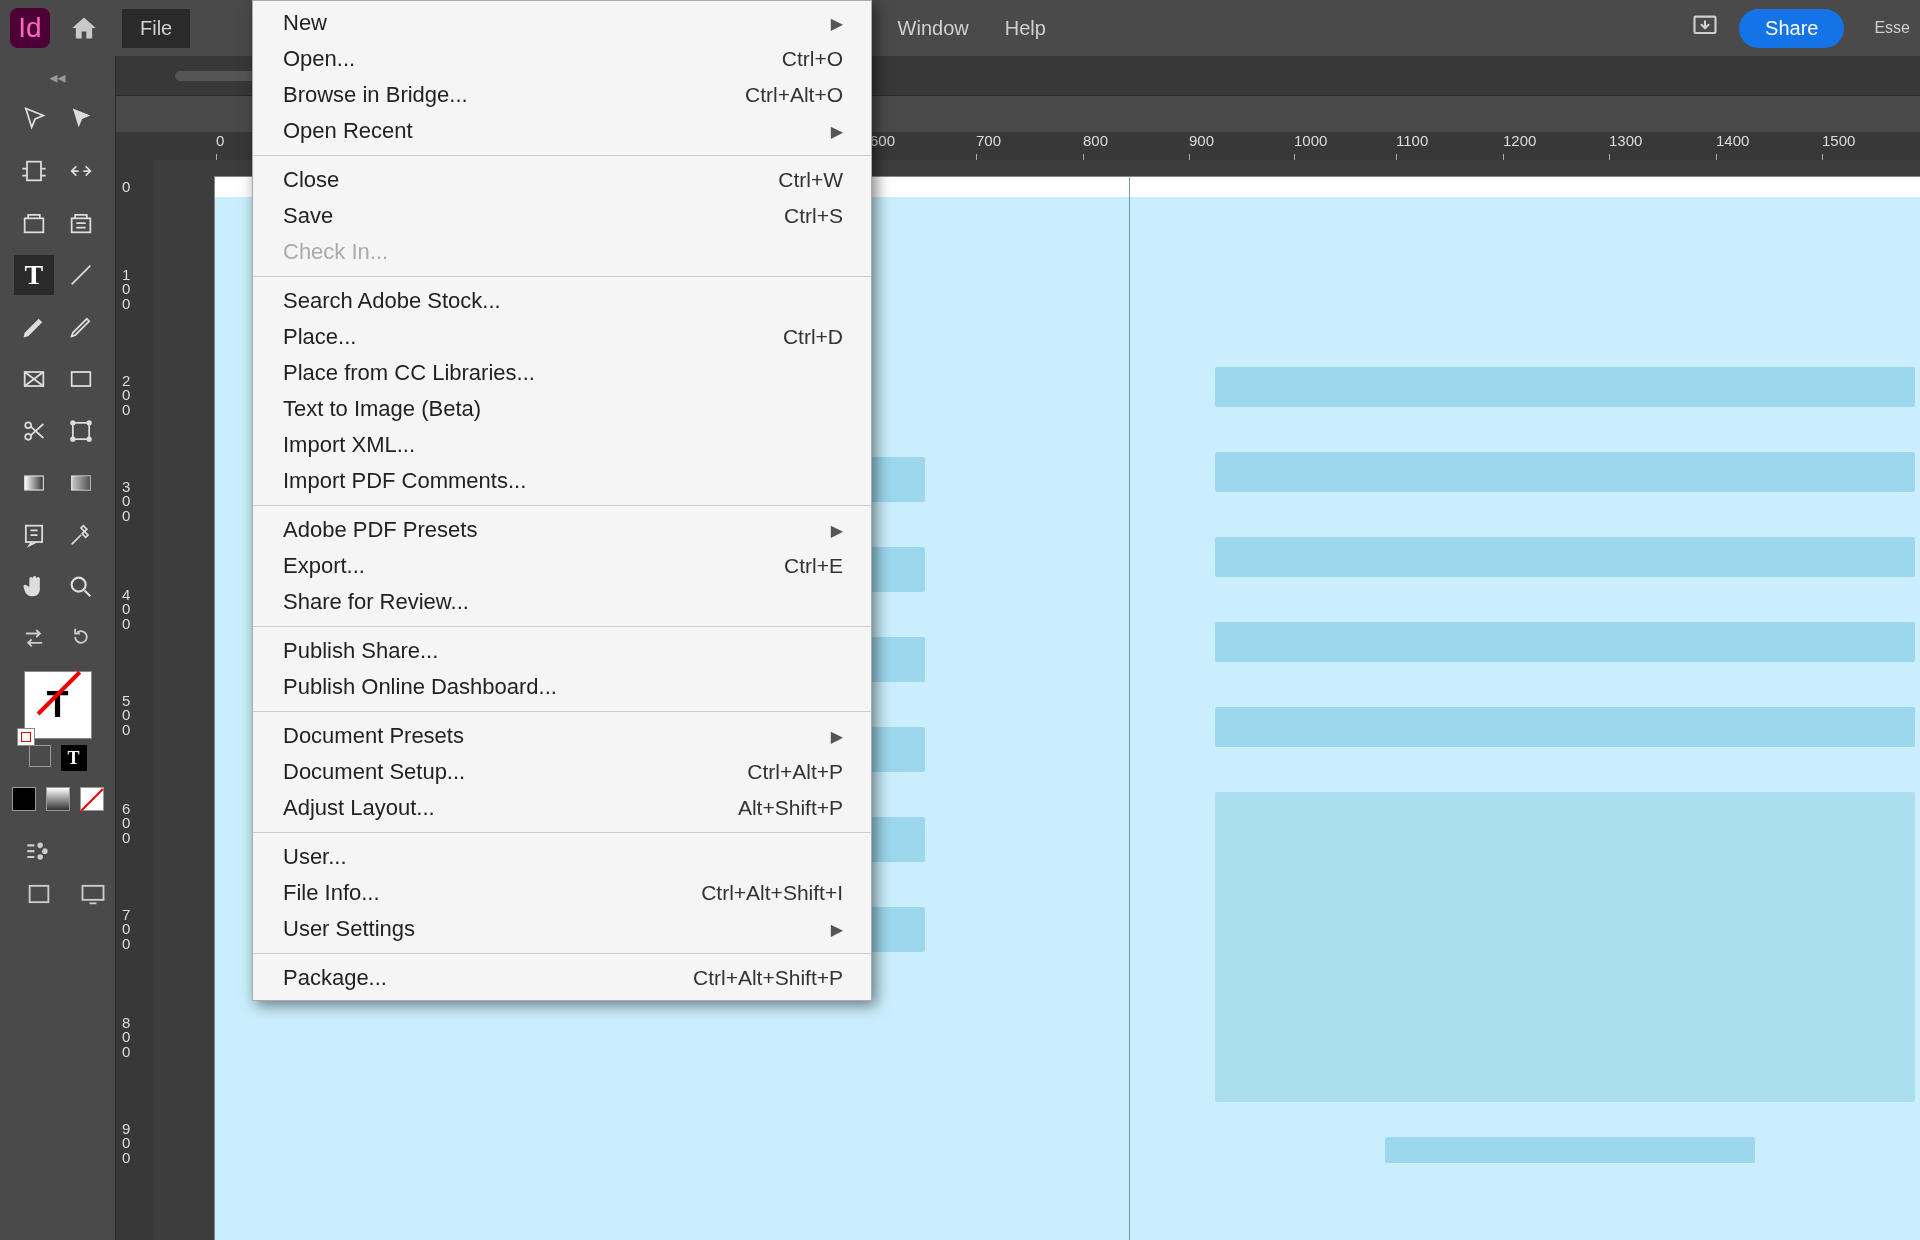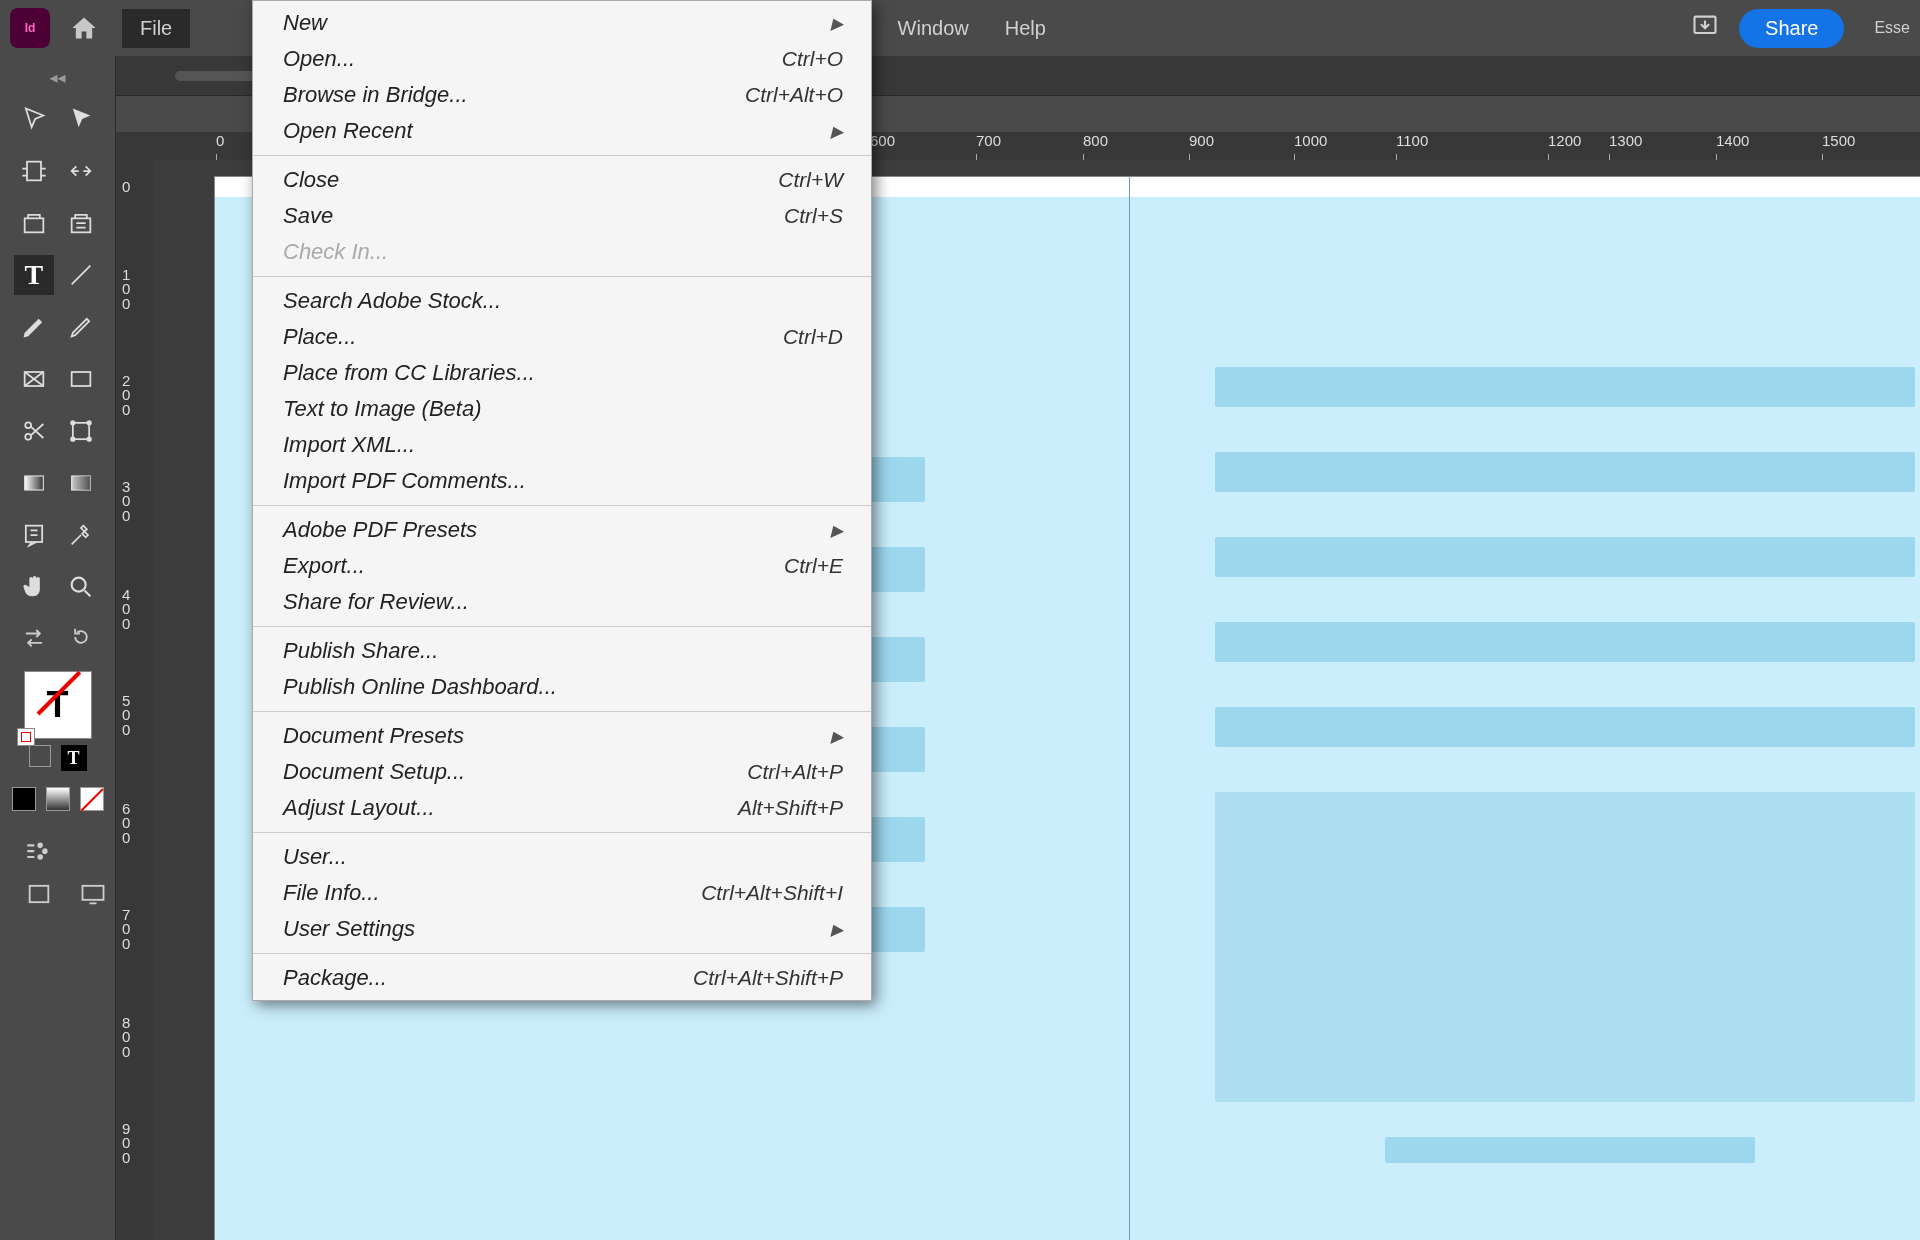--- a/index.html
+++ b/index.html
@@ -1,20 +1,20 @@
 <!DOCTYPE html>
 <html><head>
 <meta charset="utf-8">
 <style>
 * { margin: 0; padding: 0; box-sizing: border-box; font-family: 'Segoe UI', Arial, sans-serif; }
 body { background: #4a4a4a; width: 1920px; height: 1240px; overflow: hidden; position: relative; }
 
 
 .menu-bar { height: 56px; background: #4a4a4a; display: flex; align-items: center; padding: 0 10px; }
-.app-icon { width: 40px; height: 40px; background: #4d0036; border-radius: 8px; display: flex; align-items: center; justify-content: center; color: #ff66c4; font-weight: bold; font-size: 12px; margin-right: 16px; }
+.app-icon { width: 40px; height: 40px; background: #4d0036; border-radius: 8px; display: flex; align-items: center; justify-content: center; color: #ff66c4; font-weight: normal; font-size: 28px; margin-right: 16px; }
 .home-icon { width: 36px; height: 36px; display: flex; align-items: center; justify-content: center; color: #c0c0c0; margin-right: 20px; }
 .menu-items { display: flex; gap: 0; }
 .menu-item { color: #d0d0d0; padding: 8px 18px; font-size: 20px; cursor: pointer; }
 .menu-item.active { background: #2a2a2a; }
 .spacer { flex: 1; }
 .share-icon { color: #d0d0d0; margin-right: 20px; }
 .share-btn { background: #1473e6; color: #fff; border: none; border-radius: 20px; padding: 8px 26px; font-size: 20px; margin-right: 30px; cursor: pointer; }
 .workspace-label { color: #d0d0d0; font-size: 16px; }
 
 
@@ -52,21 +52,21 @@
 .canvas-area { position: absolute; left: 154px; top: 160px; right: 0; bottom: 0; background: #3d3d3d; overflow:hidden;}
 .page { position: absolute; left: 60px; top: 16px; width: 1850px; height: 1100px; background: #caeefc; border:1px solid #888;}
 .page-top{ position:absolute; left:0; top:0; right:0; height:20px; background:#fff;}
 .spread-divider{ position:absolute; left:914px; top:0; width:1px; bottom:0; background:#6d9cb0;}
 .placeholder-box { position:absolute; background:#9cd7ed; border-radius:2px; }
 .big-box { background:#abdff0;}
 
 
 .dropdown { position: absolute; left: 252px; top: 0; width: 620px; background: #f5f5f5; box-shadow: 4px 4px 14px rgba(0,0,0,0.5); z-index: 100; padding: 4px 0; border:1px solid #aaa;}
 .dd-item { display: flex; justify-content: space-between; align-items: center; padding: 6px 28px 6px 30px; font-size: 22px; color: #222; cursor: pointer; position:relative;}
-.dd-item.flush{padding-top:5px;padding-bottom:5px;font-style:italic;}
+.dd-item.flush{padding-top:5px;padding-bottom:5px;}
 .dd-item.disabled { color: #aaa; }
 .dd-item.highlighted { background: #7fc4f7; outline: 4px solid #f39c12; outline-offset:-2px;}
 .dd-item .shortcut { color: #333; font-size: 21px; }
 .dd-item .arrow { color: #555; font-size: 16px; }
 .dd-sep { height: 1px; background: #ccc; margin: 6px 0; }
 
 </style>
 </head>
 <body>
 
@@ -299,21 +299,21 @@
 </div>
 
 <div class="ruler-h">
   <div class="tick" style="left:62px;"><span>0</span></div>
   <div class="tick" style="left:716px;"><span>600</span></div>
   <div class="tick" style="left:822px;"><span>700</span></div>
   <div class="tick" style="left:929px;"><span>800</span></div>
   <div class="tick" style="left:1035px;"><span>900</span></div>
   <div class="tick" style="left:1140px;"><span>1000</span></div>
   <div class="tick" style="left:1242px;"><span>1100</span></div>
-  <div class="tick" style="left:1394px;"><span>1200</span></div>
+  <div class="tick" style="left:1349px;"><span>1200</span></div>
   <div class="tick" style="left:1455px;"><span>1300</span></div>
   <div class="tick" style="left:1562px;"><span>1400</span></div>
   <div class="tick" style="left:1668px;"><span>1500</span></div>
 </div>
 
 <div class="ruler-v">
   <div class="vtick" style="top:48px;white-space:pre;line-height:0.95;"><span>0</span></div>
   <div class="vtick" style="top:136px;white-space:pre;line-height:0.95;"><span>1
 0
 0</span></div>

